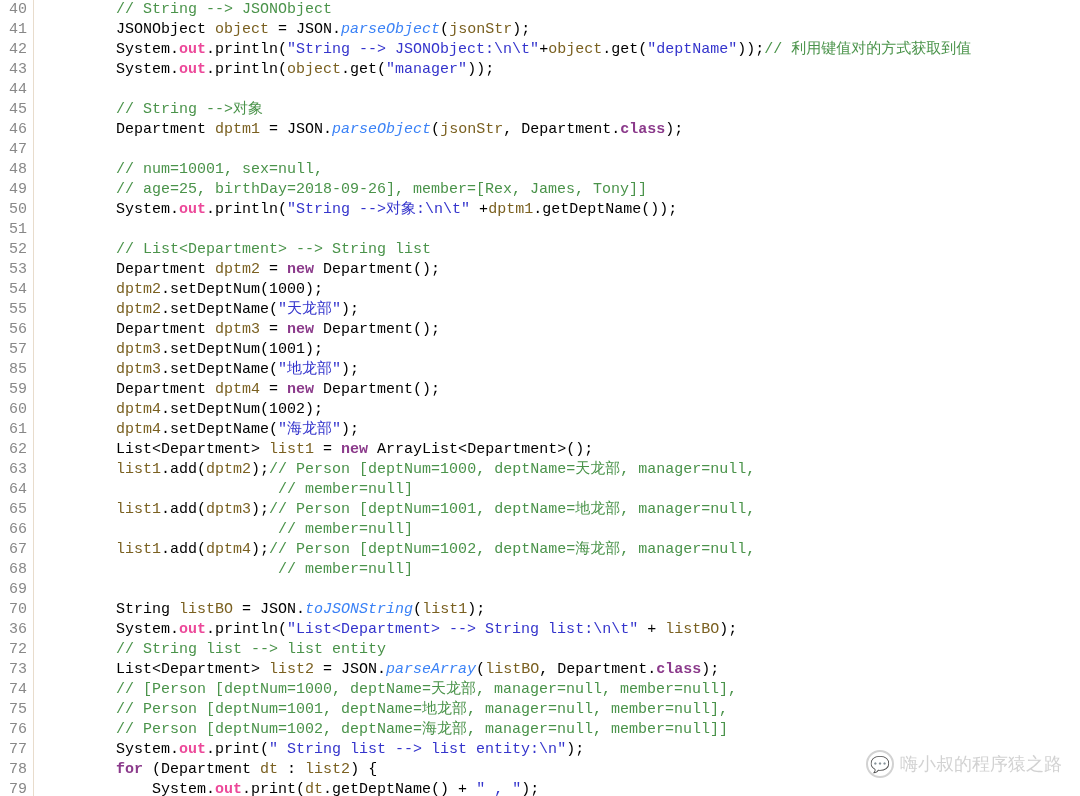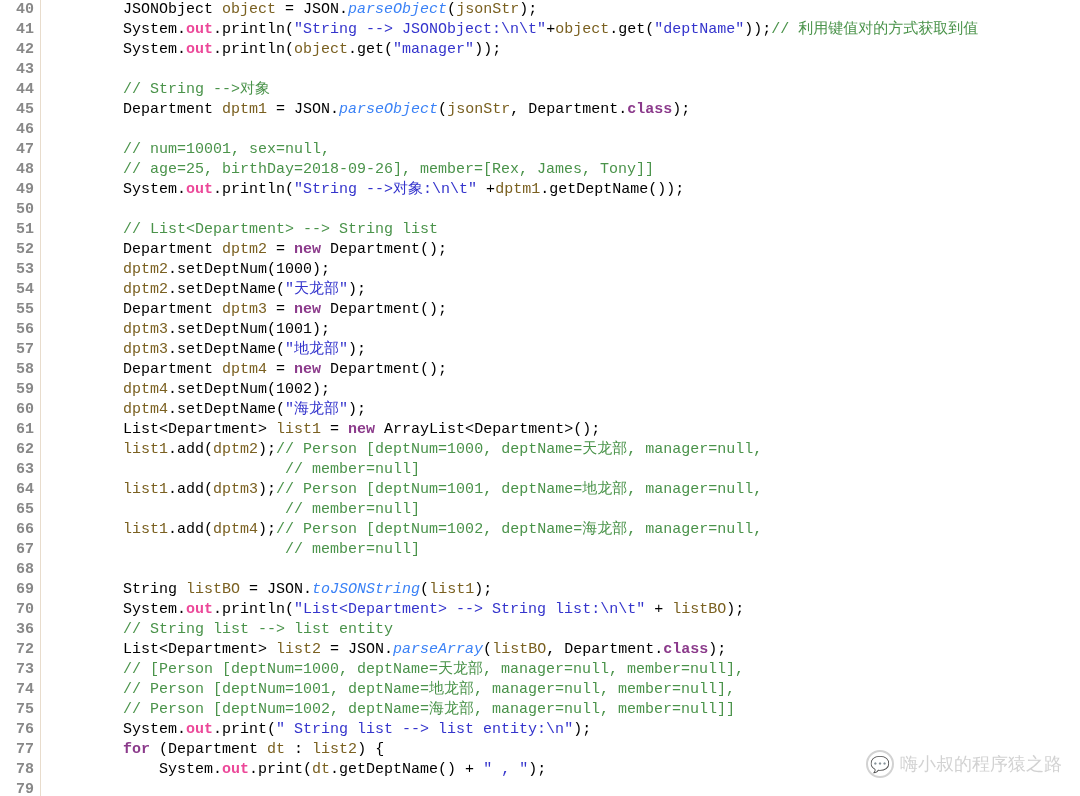--- a/index.html
+++ b/index.html
@@ -18,23 +18,22 @@
     background: #ffffff;
     color: #888;
     text-align: right;
     padding-right: 4px;
     border-right: 1px solid #e8dccc;
     user-select: none;
   }
   .gutter div {
     height: 20px;
     line-height: 20px;
-    padding-left: 16px;
+    padding-left: 9px;
     padding-right: 2px;
-    font-weight: bold;
   }
   .code {
     padding-left: 10px;
   }
   .line {
     height: 20px;
     line-height: 20px;
     white-space: pre;
   }
   .comment { color: #4a934a; }
@@ -83,21 +82,21 @@
       <div>48</div>
       <div>49</div>
       <div>50</div>
       <div>51</div>
       <div>52</div>
       <div>53</div>
       <div>54</div>
       <div>55</div>
       <div>56</div>
       <div>57</div>
-      <div>58</div>
+      <div>85</div>
       <div>59</div>
       <div>60</div>
       <div>61</div>
       <div>62</div>
       <div>63</div>
       <div>64</div>
       <div>65</div>
       <div>66</div>
       <div>67</div>
       <div>68</div>
@@ -107,20 +106,21 @@
       <div>72</div>
       <div>73</div>
       <div>74</div>
       <div>75</div>
       <div>76</div>
       <div>77</div>
       <div>78</div>
       <div>79</div>
     </div>
   <div class="code" id="code">
+      <div class="line"><span class="plain">        </span><span class="comment">// String --&gt; JSONObject</span></div>
       <div class="line"><span class="plain">        JSONObject </span><span class="ident">object</span><span class="plain"> = JSON.</span><span class="method-static">parseObject</span><span class="plain">(</span><span class="ident">jsonStr</span><span class="plain">);</span></div>
       <div class="line"><span class="plain">        System.</span><span class="field-static">out</span><span class="plain">.println(</span><span class="string">"String --&gt; JSONObject:\n\t"</span><span class="plain">+</span><span class="ident">object</span><span class="plain">.get(</span><span class="string">"deptName"</span><span class="plain">));</span><span class="comment">// 利用键值对的方式获取到值</span></div>
       <div class="line"><span class="plain">        System.</span><span class="field-static">out</span><span class="plain">.println(</span><span class="ident">object</span><span class="plain">.get(</span><span class="string">"manager"</span><span class="plain">));</span></div>
       <div class="line"><span class="plain"></span></div>
       <div class="line"><span class="plain">        </span><span class="comment">// String --&gt;对象</span></div>
       <div class="line"><span class="plain">        Department </span><span class="ident">dptm1</span><span class="plain"> = JSON.</span><span class="method-static">parseObject</span><span class="plain">(</span><span class="ident">jsonStr</span><span class="plain">, Department.</span><span class="kw2">class</span><span class="plain">);</span></div>
       <div class="line"><span class="plain">        </span></div>
       <div class="line"><span class="plain">        </span><span class="comment">// num=10001, sex=null,</span></div>
       <div class="line"><span class="plain">        </span><span class="comment">// age=25, birthDay=2018-09-26], member=[Rex, James, Tony]]</span></div>
       <div class="line"><span class="plain">        System.</span><span class="field-static">out</span><span class="plain">.println(</span><span class="string">"String --&gt;对象:\n\t"</span><span class="plain"> +</span><span class="ident">dptm1</span><span class="plain">.getDeptName());</span></div>

